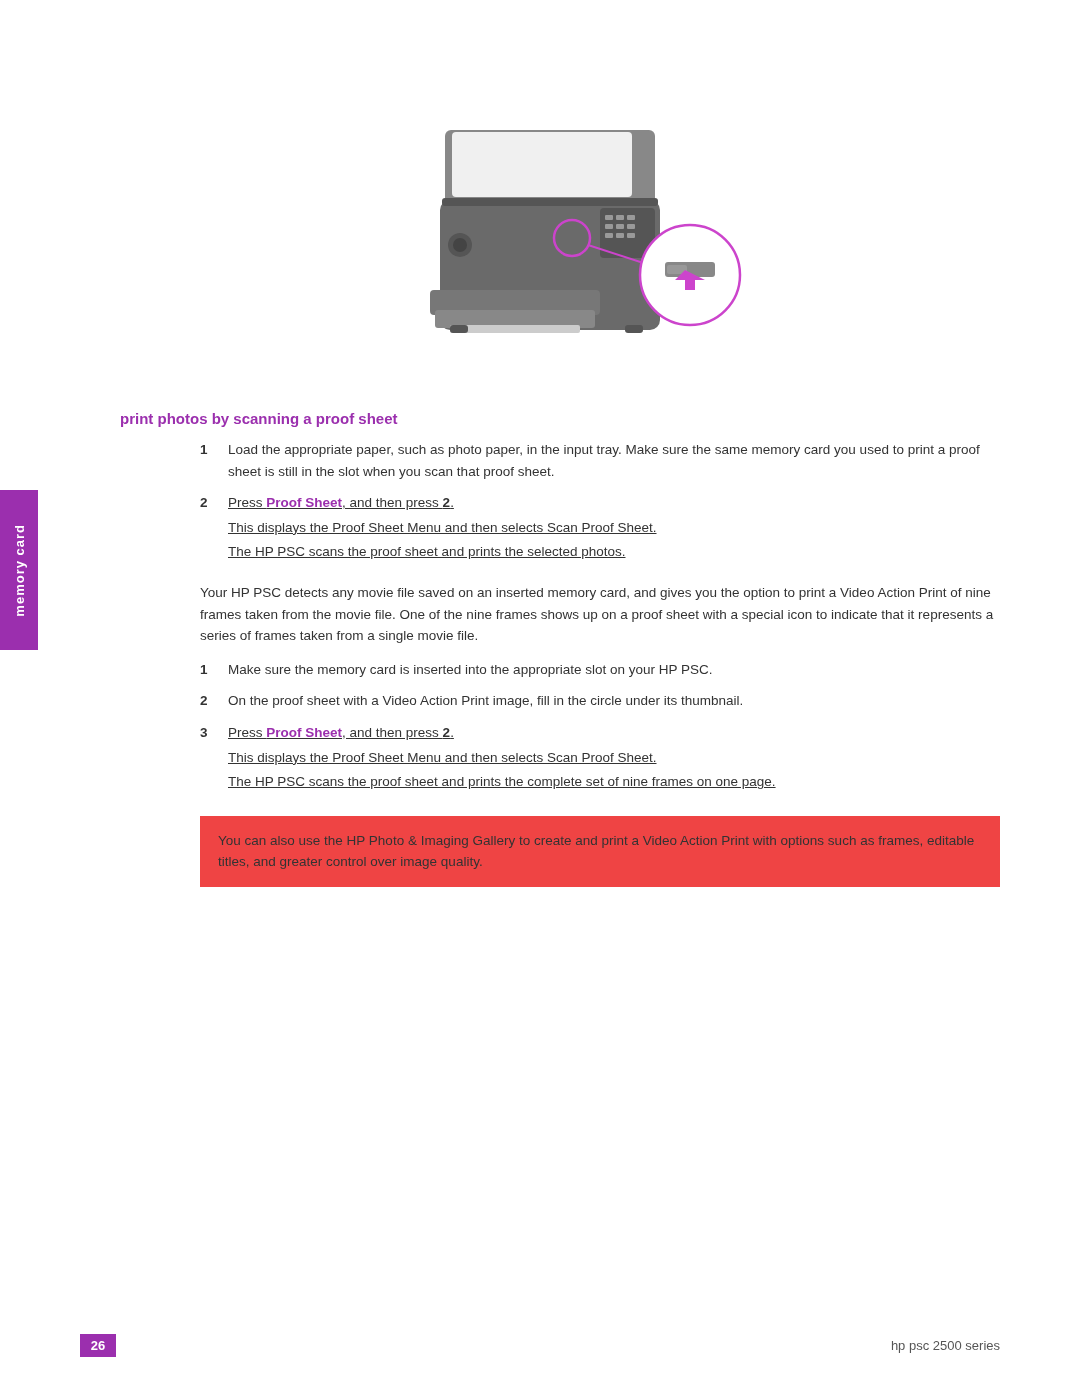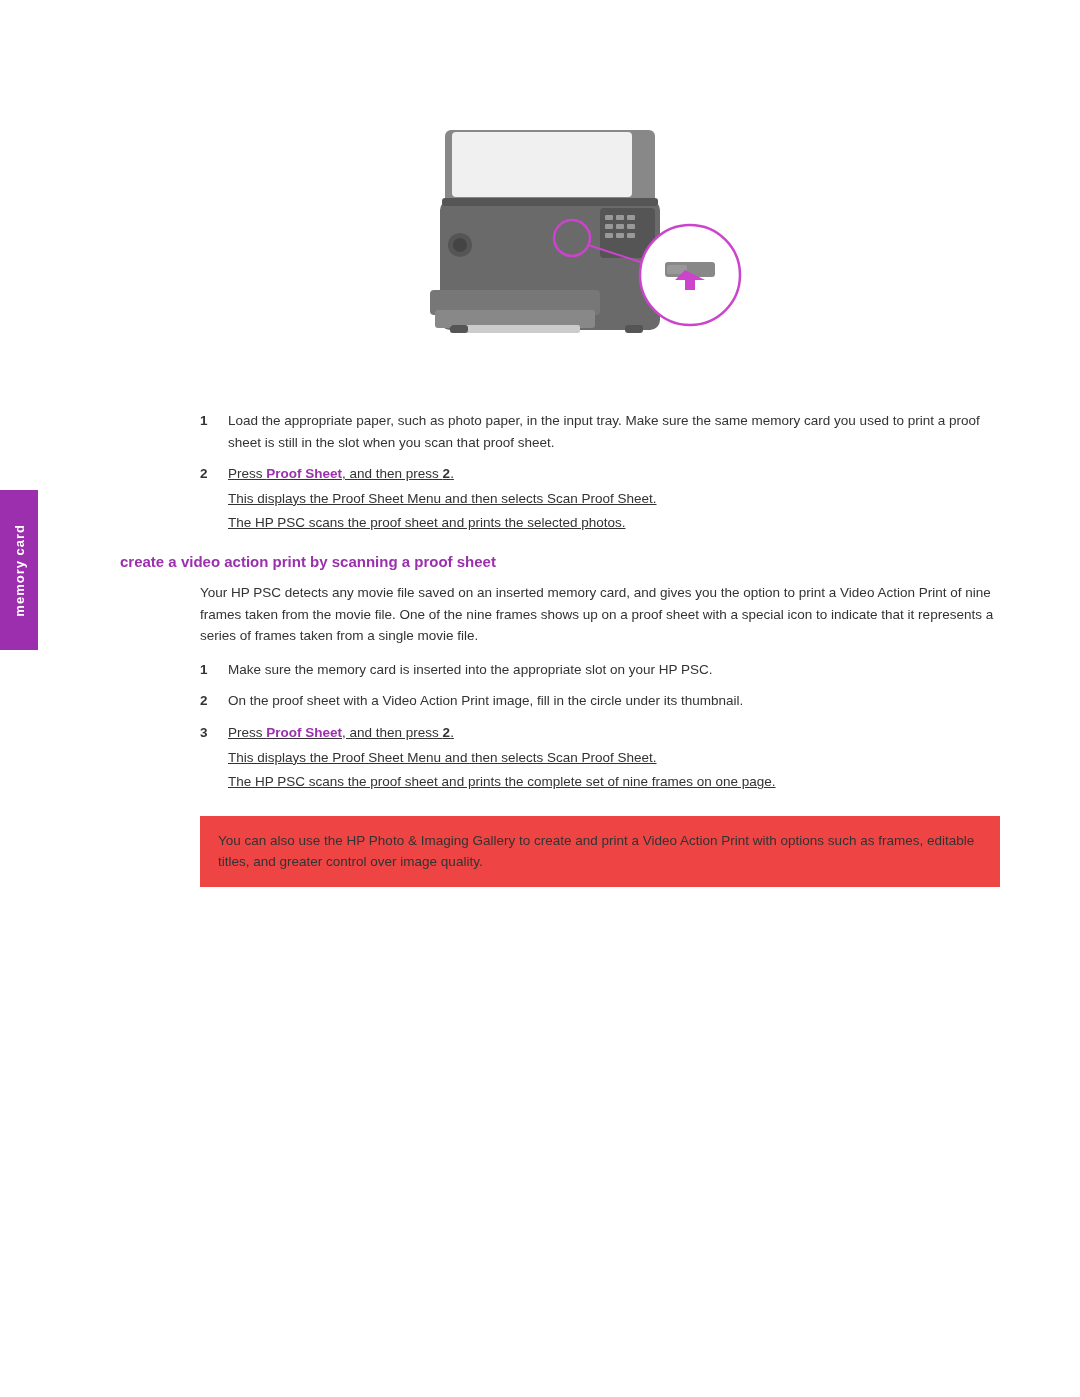--- a/index.html
+++ b/index.html
@@ -219,20 +219,21 @@
 
         <ellipse cx="100" cy="175" rx="12" ry="12" fill="#555"></ellipse>
         <ellipse cx="100" cy="175" rx="7" ry="7" fill="#444"></ellipse>
 
         <rect x="90" y="255" width="18" height="8" rx="3" fill="#555"></rect>
         <rect x="265" y="255" width="18" height="8" rx="3" fill="#555"></rect>
       </svg>
     </div>
   </div>
 
+  <div class="section-heading">print photos by scanning a proof sheet</div>
 
   <div class="content-area">
 
 
     <ol class="numbered-list">
       <li>
         <span class="list-num">1</span>
         <div class="list-content">
           <span>Load the appropriate paper, such as photo paper, in the input tray. Make sure the same memory card you used to print a proof sheet is still in the slot when you scan that proof sheet.</span>
         </div>
@@ -243,21 +244,20 @@
           <p>
             Press <span class="highlight-pink">Proof Sheet</span>, and then press <strong>2</strong>.
           </p>
           <p>This displays the Proof Sheet Menu and then selects Scan Proof Sheet.</p>
           <p>The HP PSC scans the proof sheet and prints the selected photos.</p>
         </div>
       </li>
     </ol>
   </div>
 
-  <div class="section-heading">create a video action print by scanning a proof sheet</div>
 
   <div class="content-area">
 
     <p class="tip-text">Your HP PSC detects any movie file saved on an inserted memory card, and gives you the option to print a Video Action Print of nine frames taken from the movie file. One of the nine frames shows up on a proof sheet with a special icon to indicate that it represents a series of frames taken from a single movie file.</p>
 
     <ol class="numbered-list">
       <li>
         <span class="list-num">1</span>
         <div class="list-content">
           <span>Make sure the memory card is inserted into the appropriate slot on your HP PSC.</span>
@@ -280,14 +280,18 @@
         </div>
       </li>
     </ol>
 
     <div class="info-box">
       <span>You can also use the HP Photo &amp; Imaging Gallery to create and print a Video Action Print with options such as frames, editable titles, and greater control over image quality.</span>
     </div>
 
   </div>
 
+  <div class="page-footer">
+    <div class="page-number">26</div>
+    <div class="footer-product">hp psc 2500 series</div>
+  </div>
 
 </div>
 
 </body></html>

